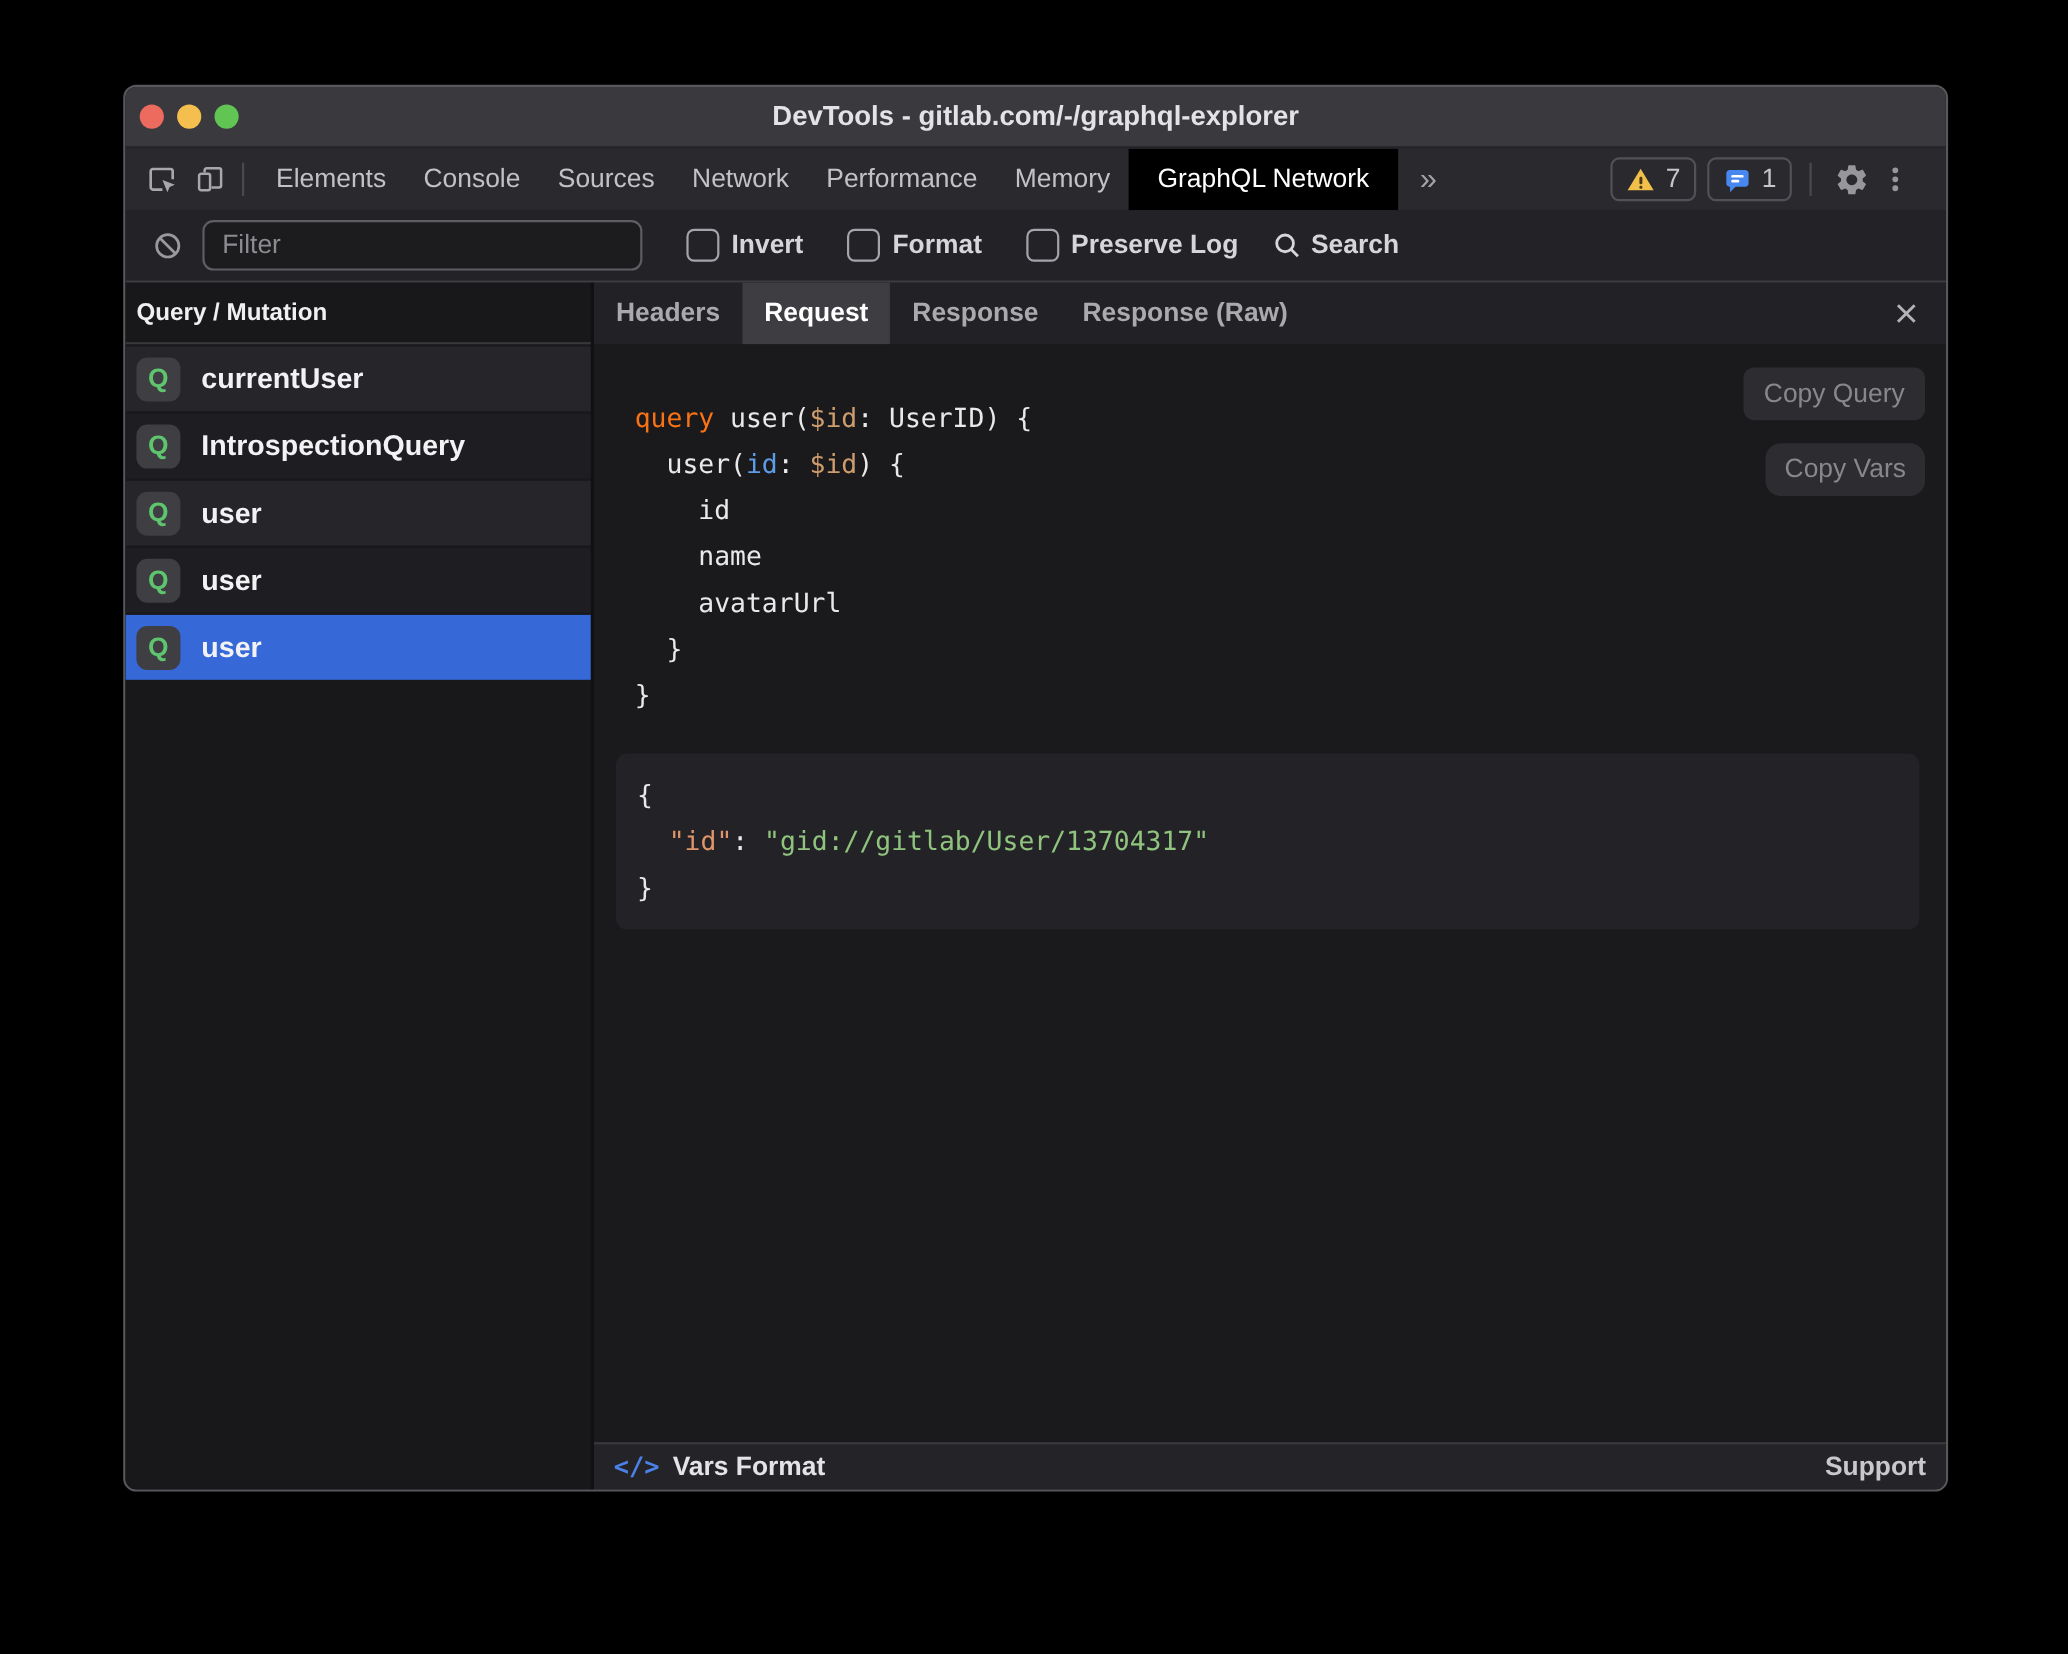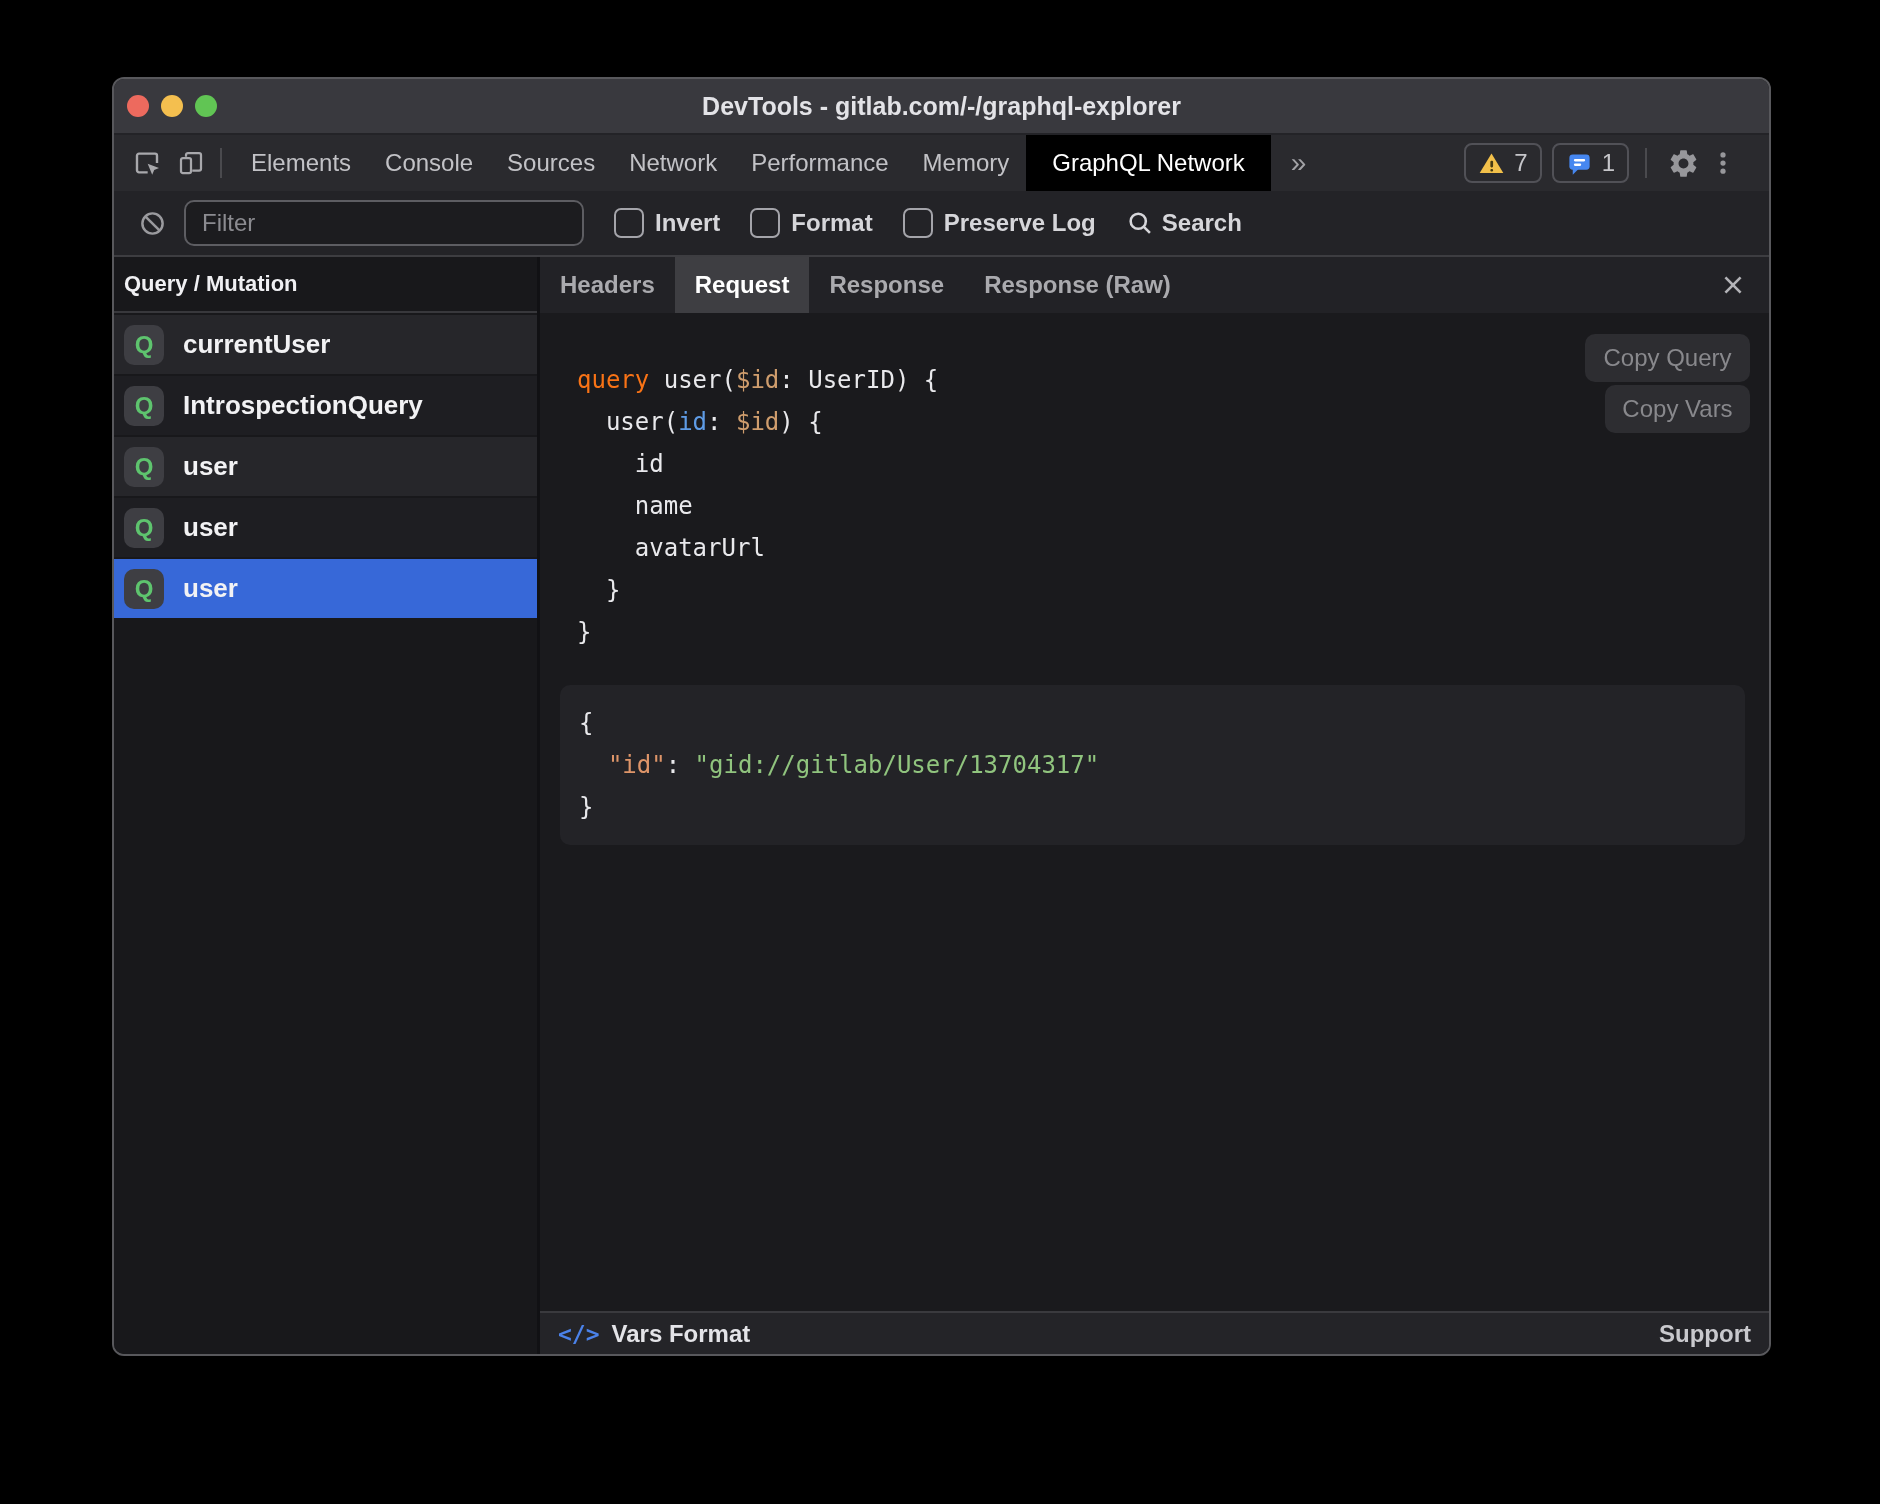--- a/index.html
+++ b/index.html
@@ -36,21 +36,21 @@
 
   
   .filterbar { height:66px; background:#232327; border-bottom:2px solid #3d3d41;
                display:flex; align-items:center; padding-left:24px; flex:none; }
   .block-wrap { width:28px; height:28px; display:flex; align-items:center; justify-content:center; }
   .filter-input { margin-left:18px; width:400px; height:46px; background:#1c1c1f;
                   border:2px solid #5d5d62; border-radius:10px; color:#dadade;
                   font-size:24px; padding:0 16px; outline:none;
                   font-family:"Liberation Sans", sans-serif; }
   .filter-input::placeholder { color:#8b8b90; }
-  .cb-group { display:flex; align-items:center; margin-left:30px; }
+  .cb-group { display:flex; align-items:center; margin-left:40px; }
   .checkbox { width:30px; height:30px; border:2px solid #a4a4aa; border-radius:7px; background:transparent; }
   .cb-label { margin-left:11px; color:#d6d6da; font-size:24px; font-weight:700; }
   .search-group { display:flex; align-items:center; margin-left:30px; }
   .search-label { margin-left:8px; color:#d6d6da; font-size:24px; font-weight:700; }
 
   
   .content { flex:1; display:flex; min-height:0; }
 
   .sidebar { width:426px; background:#18181b; border-right:3px solid #111114;
              display:flex; flex-direction:column; flex:none; }
@@ -85,21 +85,21 @@
   .tok-str { color:#90c47e; }
 
   .vars-box { margin:32px 24px 0 20px; height:160px; background:#232327; border-radius:10px;
               padding:17px 0 0 19px; font-family:"DejaVu Sans Mono", monospace; font-size:24px; }
 
   .copy-btn { position:absolute; height:48px; border-radius:10px; background:#2d2d31;
               color:#88888c; font-size:24px; font-weight:400; border:none;
               display:flex; align-items:center; justify-content:center;
               font-family:"Liberation Sans", sans-serif; }
   .copy-query { top:21px; right:19px; width:165px; }
-  .copy-vars  { top:72px; right:19px; width:145px; }
+  .copy-vars  { top:90px; right:19px; width:145px;border-radius:14px; }
 
   .panel-footer { height:43px; background:#242428; border-top:2px solid #3a3a3e;
                   display:flex; align-items:center; padding:0 18px; flex:none; }
   .af-icon { color:#4b82ea; font-family:"DejaVu Sans Mono", monospace; font-size:23px;
              font-weight:700; margin-right:12px; }
   .af-label { color:#e4e4e8; font-size:24px; font-weight:700; }
   .support { margin-left:auto; color:#c9c9cd; font-size:24px; font-weight:700; }
 
   svg { display:block; }
 </style>

